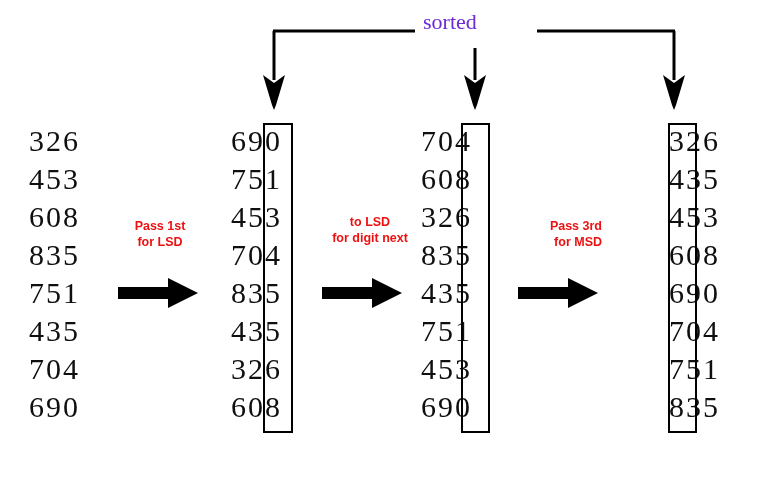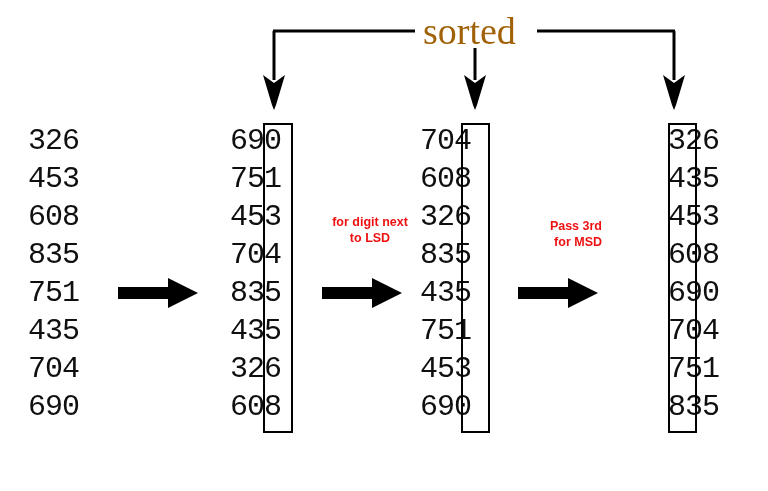--- a/index.html
+++ b/index.html
@@ -21,21 +21,21 @@
   
   .num-col {
     position: absolute;
     top: 122px;
     width: 120px;
     text-align: left;
   }
   .num-row {
     height: 38px;
     line-height: 38px;
-    font-family: Liberation Mono, monospace;
+    font-family: Liberation Serif, serif;
     font-size: 30px;
     color: #100f0f;
     letter-spacing: 0px;
     white-space: pre;
   }
   .num-row .d {
     display: inline-block;
     width: 17px;
     text-align: center;
   }
@@ -65,22 +65,22 @@
   .h-arrow {
     position: absolute;
     height: 34px;
   }
   .h-arrow svg { display: block; }
 
   
   .sorted-text {
     position: absolute;
     font-family: "Liberation Serif", serif;
-    font-size: 38px;
-    color: #a16207;
+    font-size: 22px;
+    color: #6d28d9;
     white-space: nowrap;
     text-align: right;
   }
   .bracket-svg {
     position: absolute;
     left: 0;
     top: 0;
   }
 </style>
 </head>
@@ -149,29 +149,33 @@
       <div class="num-row"><span class="d">4</span><span class="d">3</span><span class="d">5</span></div>
       <div class="num-row"><span class="d">4</span><span class="d">5</span><span class="d">3</span></div>
       <div class="num-row"><span class="d">6</span><span class="d">0</span><span class="d">8</span></div>
       <div class="num-row"><span class="d">6</span><span class="d">9</span><span class="d">0</span></div>
       <div class="num-row"><span class="d">7</span><span class="d">0</span><span class="d">4</span></div>
       <div class="num-row"><span class="d">7</span><span class="d">5</span><span class="d">1</span></div>
       <div class="num-row"><span class="d">8</span><span class="d">3</span><span class="d">5</span></div>
     </div>
   <div class="digit-box" style="left:668px; top:123px; width:29px; height:310px;"></div>
 
+  <div class="pass-label" id="pass-0" style="left:120px; top:218px; width:80px;">
+      <div>Pass 1st</div>
+      <div>for LSD</div>
+    </div>
   <div class="h-arrow" style="left:118px; top:276px;">
     <svg width="82" height="34" viewBox="0 0 82 34">
       <path d="M 0 11 L 50 11 L 50 2 L 80 17 L 50 32 L 50 23 L 0 23 Z" fill="#000"></path>
     </svg>
   </div>
 
   <div class="pass-label" id="pass-1" style="left:320px; top:214px; width:100px;">
+      <div>to LSD</div>
       <div>for digit next</div>
-      <div>to LSD</div>
     </div>
   <div class="h-arrow" style="left:322px; top:276px;">
     <svg width="82" height="34" viewBox="0 0 82 34">
       <path d="M 0 11 L 50 11 L 50 2 L 80 17 L 50 32 L 50 23 L 0 23 Z" fill="#000"></path>
     </svg>
   </div>
 
   <div class="pass-label" id="pass-2" style="left:518px; top:218px; width:84px;text-align:right;">
       <div>Pass 3rd</div>
       <div>for MSD</div>

